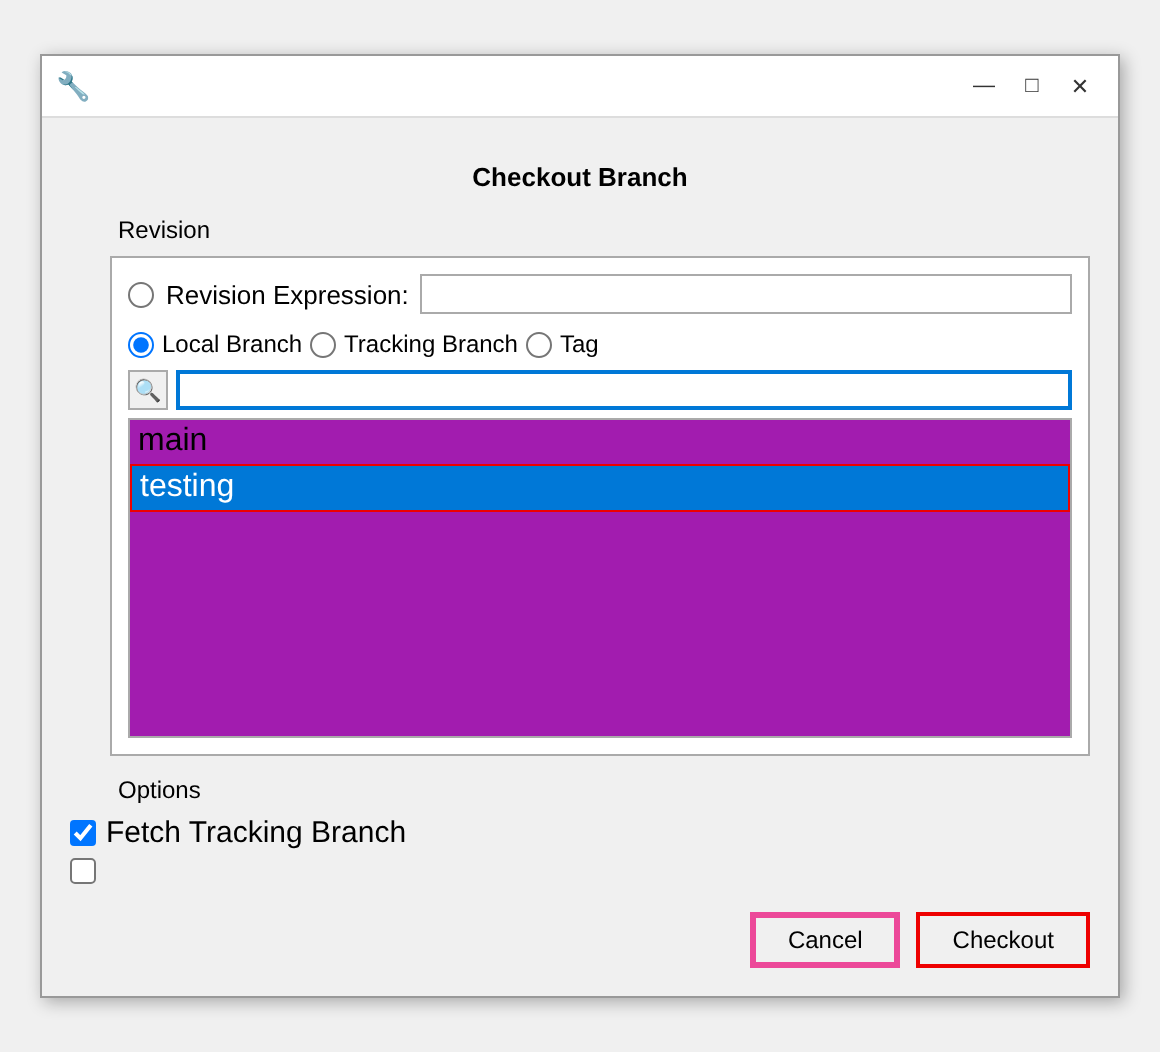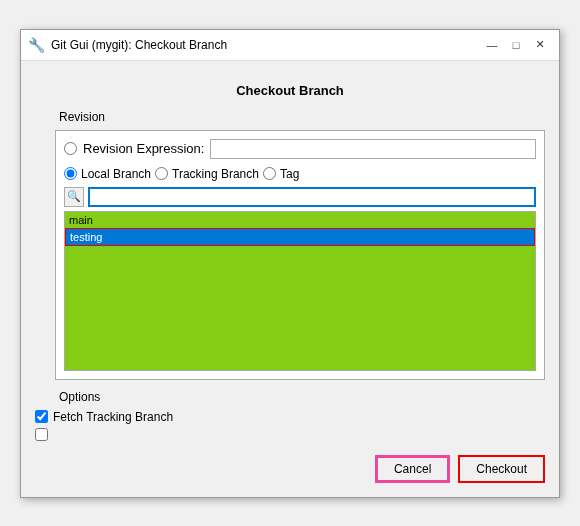--- a/index.html
+++ b/index.html
@@ -146,24 +146,24 @@
       background: #f0f0f0;
       cursor: pointer;
       display: flex;
       align-items: center;
       justify-content: center;
       font-size: 11px;
     }
 
     .branch-list {
       border: 1px solid #aaa;
-      background: #84cc16;
+      background: #a21caf;
       height: 160px;
       overflow-y: auto;
-      font-size: 11px;
+      font-size: 16px;
     }
 
     .branch-item {
       padding: 2px 4px;
       cursor: pointer;
     }
 
     .branch-item.selected {
       background: #0078d7;
       color: #fff;
@@ -175,21 +175,21 @@
     }
 
     .checkbox-row {
       display: flex;
       align-items: center;
       gap: 5px;
       margin-bottom: 4px;
     }
 
     .checkbox-row label {
-      font-size: 12px;
+      font-size: 15px;
       color: #000;
     }
 
     .button-row {
       display: flex;
       justify-content: flex-end;
       gap: 8px;
     }
 
     .btn {
@@ -215,21 +215,20 @@
     }
   </style>
 </head>
 <body>
 
 <div class="window">
 
   <div class="titlebar">
     <div class="titlebar-left">
       <span class="titlebar-icon">🔧</span>
-      <span class="titlebar-title">Git Gui (mygit): Checkout Branch</span>
     </div>
     <div class="titlebar-controls">
       <button class="titlebar-btn">—</button>
       <button class="titlebar-btn">□</button>
       <button class="titlebar-btn close">✕</button>
     </div>
   </div>
 
   <div class="dialog-title">Checkout Branch</div>
 

